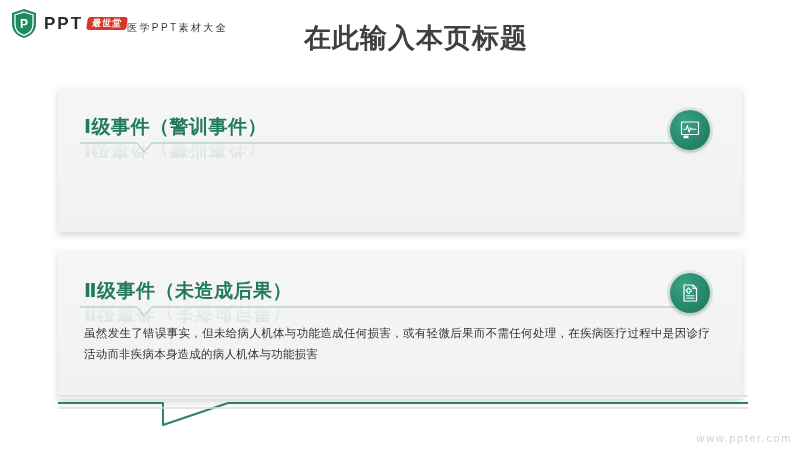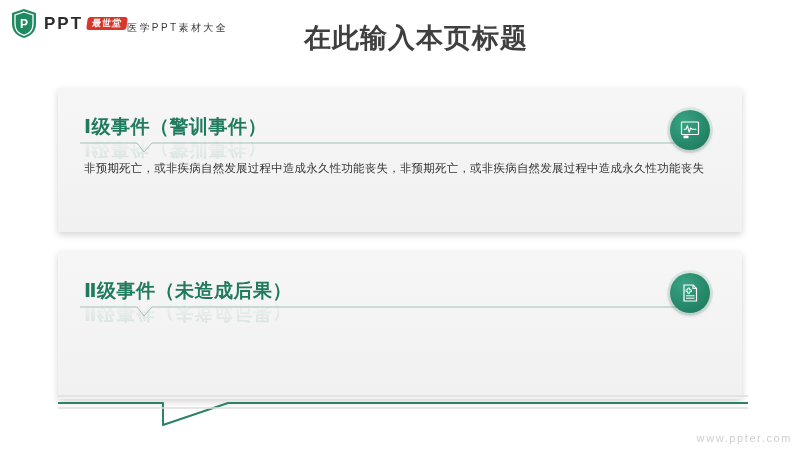--- a/index.html
+++ b/index.html
@@ -217,21 +217,20 @@
   <div class="card-inner">
     <div class="card-heading">Ⅰ级事件（警训事件）</div>
     <div class="card-heading-reflection">Ⅰ级事件（警训事件）</div>
 
     <div class="divider">
       <svg width="596" height="16" viewBox="0 0 596 16">
         <path d="M0 3 L57 3 L64 12 L72 3 L596 3" fill="none" stroke="#9ec3b5" stroke-width="1"></path>
       </svg>
     </div>
 
-    <div class="card-body">非预期死亡，或非疾病自然发展过程中造成永久性功能丧失，非预期死亡，或非疾病自然发展过程中造成永久性功能丧失</div>
 
     <div class="icon-circle">
       <svg width="22" height="22" viewBox="0 0 22 22">
         <rect x="2.5" y="3" width="17" height="12.5" rx="0.8" fill="none" stroke="#ffffff" stroke-width="1.2"></rect>
         <path d="M5 10.2 L7.2 10.2 L8.4 6.6 L10.2 13.2 L11.6 9 L13 10.2 L17 10.2" fill="none" stroke="#ffffff" stroke-width="1.1" stroke-linejoin="round" stroke-linecap="round"></path>
         <rect x="4.5" y="16.6" width="5" height="2.6" rx="0.5" fill="#ffffff"></rect>
       </svg>
     </div>
   </div>
 </div>
@@ -240,20 +239,21 @@
   <div class="card-inner">
     <div class="card-heading">Ⅱ级事件（未造成后果）</div>
     <div class="card-heading-reflection">Ⅱ级事件（未造成后果）</div>
 
     <div class="divider">
       <svg width="596" height="16" viewBox="0 0 596 16">
         <path d="M0 3 L57 3 L64 12 L72 3 L596 3" fill="none" stroke="#9ec3b5" stroke-width="1"></path>
       </svg>
     </div>
 
+    <div class="card-body">虽然发生了错误事实，但未给病人机体与功能造成任何损害，或有轻微后果而不需任何处理，在疾病医疗过程中是因诊疗活动而非疾病本身造成的病人机体与功能损害</div>
 
     <div class="icon-circle">
       <svg width="22" height="22" viewBox="0 0 22 22">
         <path d="M5 3 L14 3 L17.5 6.5 L17.5 19 L5 19 Z" fill="none" stroke="#ffffff" stroke-width="1.2" stroke-linejoin="round"></path>
         <path d="M14 3 L14 6.5 L17.5 6.5" fill="none" stroke="#ffffff" stroke-width="1.1" stroke-linejoin="round"></path>
         <path d="M8.8 6 L10.6 6 L10.6 7.8 L12.4 7.8 L12.4 9.6 L10.6 9.6 L10.6 11.4 L8.8 11.4 L8.8 9.6 L7 9.6 L7 7.8 L8.8 7.8 Z" fill="none" stroke="#ffffff" stroke-width="1"></path>
         <line x1="7" y1="13.8" x2="15.5" y2="13.8" stroke="#ffffff" stroke-width="1"></line>
         <line x1="7" y1="16.2" x2="15.5" y2="16.2" stroke="#ffffff" stroke-width="1"></line>
       </svg>
     </div>

